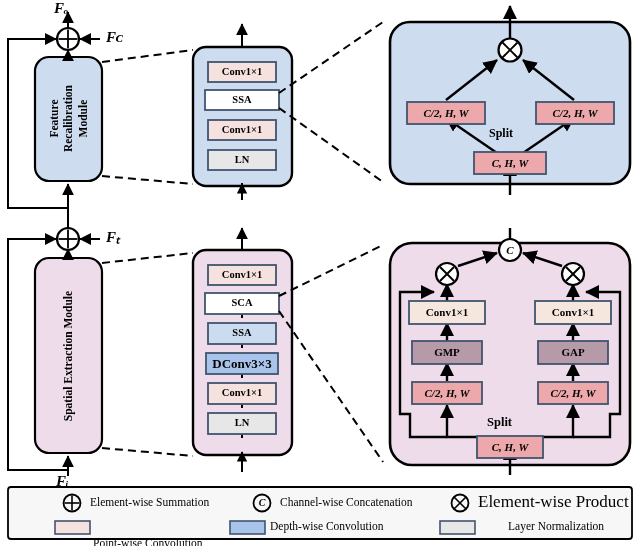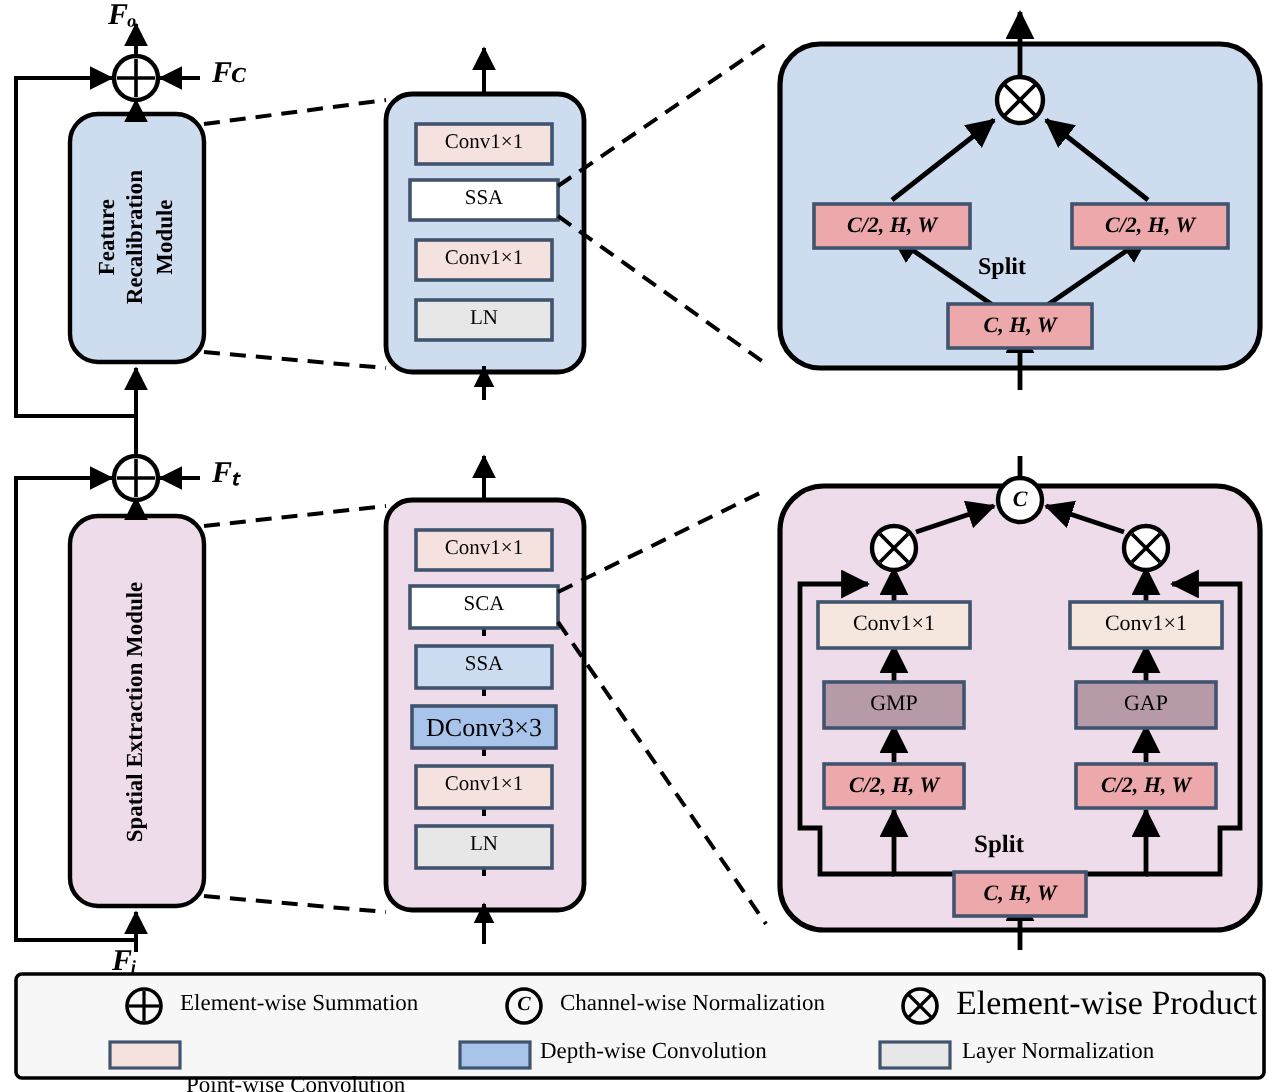--- a/index.html
+++ b/index.html
@@ -4,21 +4,21 @@
 <style>
   html,body{margin:0;padding:0;background:#ffffff;}
   body{width:640px;height:546px;position:relative;overflow:hidden;
        font-family:"Liberation Serif", serif;color:#000;}
   .fig{position:absolute;left:0;top:0;width:640px;height:442px;}
   svg{position:absolute;left:0;top:0;width:640px;height:546px;overflow:visible;}
 
   
   .lbl{position:absolute;white-space:nowrap;line-height:1;}
   .boxtxt{position:absolute;display:flex;align-items:center;justify-content:center;
-          white-space:nowrap;line-height:1;}
+          white-space:nowrap;line-height:1;font-weight:bold;}
   .ital{font-style:italic;font-weight:bold;}
   .vert{transform:rotate(-90deg);transform-origin:center center;}
   .bld{font-weight:bold;}
 </style>
 </head>
 <body>
 
 <div class="fig">
 
 <svg viewBox="0 0 640 546">
@@ -226,20 +226,20 @@
 <div class="boxtxt ital" style="left:412px;top:382px;width:70px;height:22px;font-size:11px;">C/2, H, W</div>
 <div class="boxtxt ital" style="left:538px;top:382px;width:70px;height:22px;font-size:11px;">C/2, H, W</div>
 <div class="boxtxt" style="left:412px;top:341px;width:70px;height:23px;font-size:11px;">GMP</div>
 <div class="boxtxt" style="left:538px;top:341px;width:70px;height:23px;font-size:11px;">GAP</div>
 <div class="boxtxt" style="left:409px;top:301px;width:76px;height:23px;font-size:11px;">Conv1×1</div>
 <div class="boxtxt" style="left:535px;top:301px;width:76px;height:23px;font-size:11px;">Conv1×1</div>
 <div class="lbl bld" style="left:487px;top:416px;font-size:12.5px;">Split</div>
 <div class="boxtxt ital" style="left:503px;top:243px;width:14px;height:14px;font-size:11px;">C</div>
 
 <div class="lbl" style="left:90px;top:497px;font-size:11.5px;">Element-wise Summation</div>
-<div class="lbl" style="left:280px;top:497px;font-size:11.5px;">Channel-wise Normalization</div>
+<div class="lbl" style="left:280px;top:497px;font-size:11.5px;">Channel-wise Concatenation</div>
 <div class="lbl" style="left:478px;top:493px;font-size:17px;">Element-wise Product</div>
 <div class="boxtxt ital" style="left:255px;top:496px;width:14px;height:14px;font-size:10px;">C</div>
 <div class="lbl" style="left:93px;top:538px;font-size:11.5px;">Point-wise Convolution</div>
 <div class="lbl" style="left:270px;top:521px;font-size:11.5px;">Depth-wise Convolution</div>
-<div class="lbl" style="left:481px;top:521px;font-size:11.5px;">Layer Normalization</div>
+<div class="lbl" style="left:508px;top:521px;font-size:11.5px;">Layer Normalization</div>
 
 </div>
 
 </body></html>

